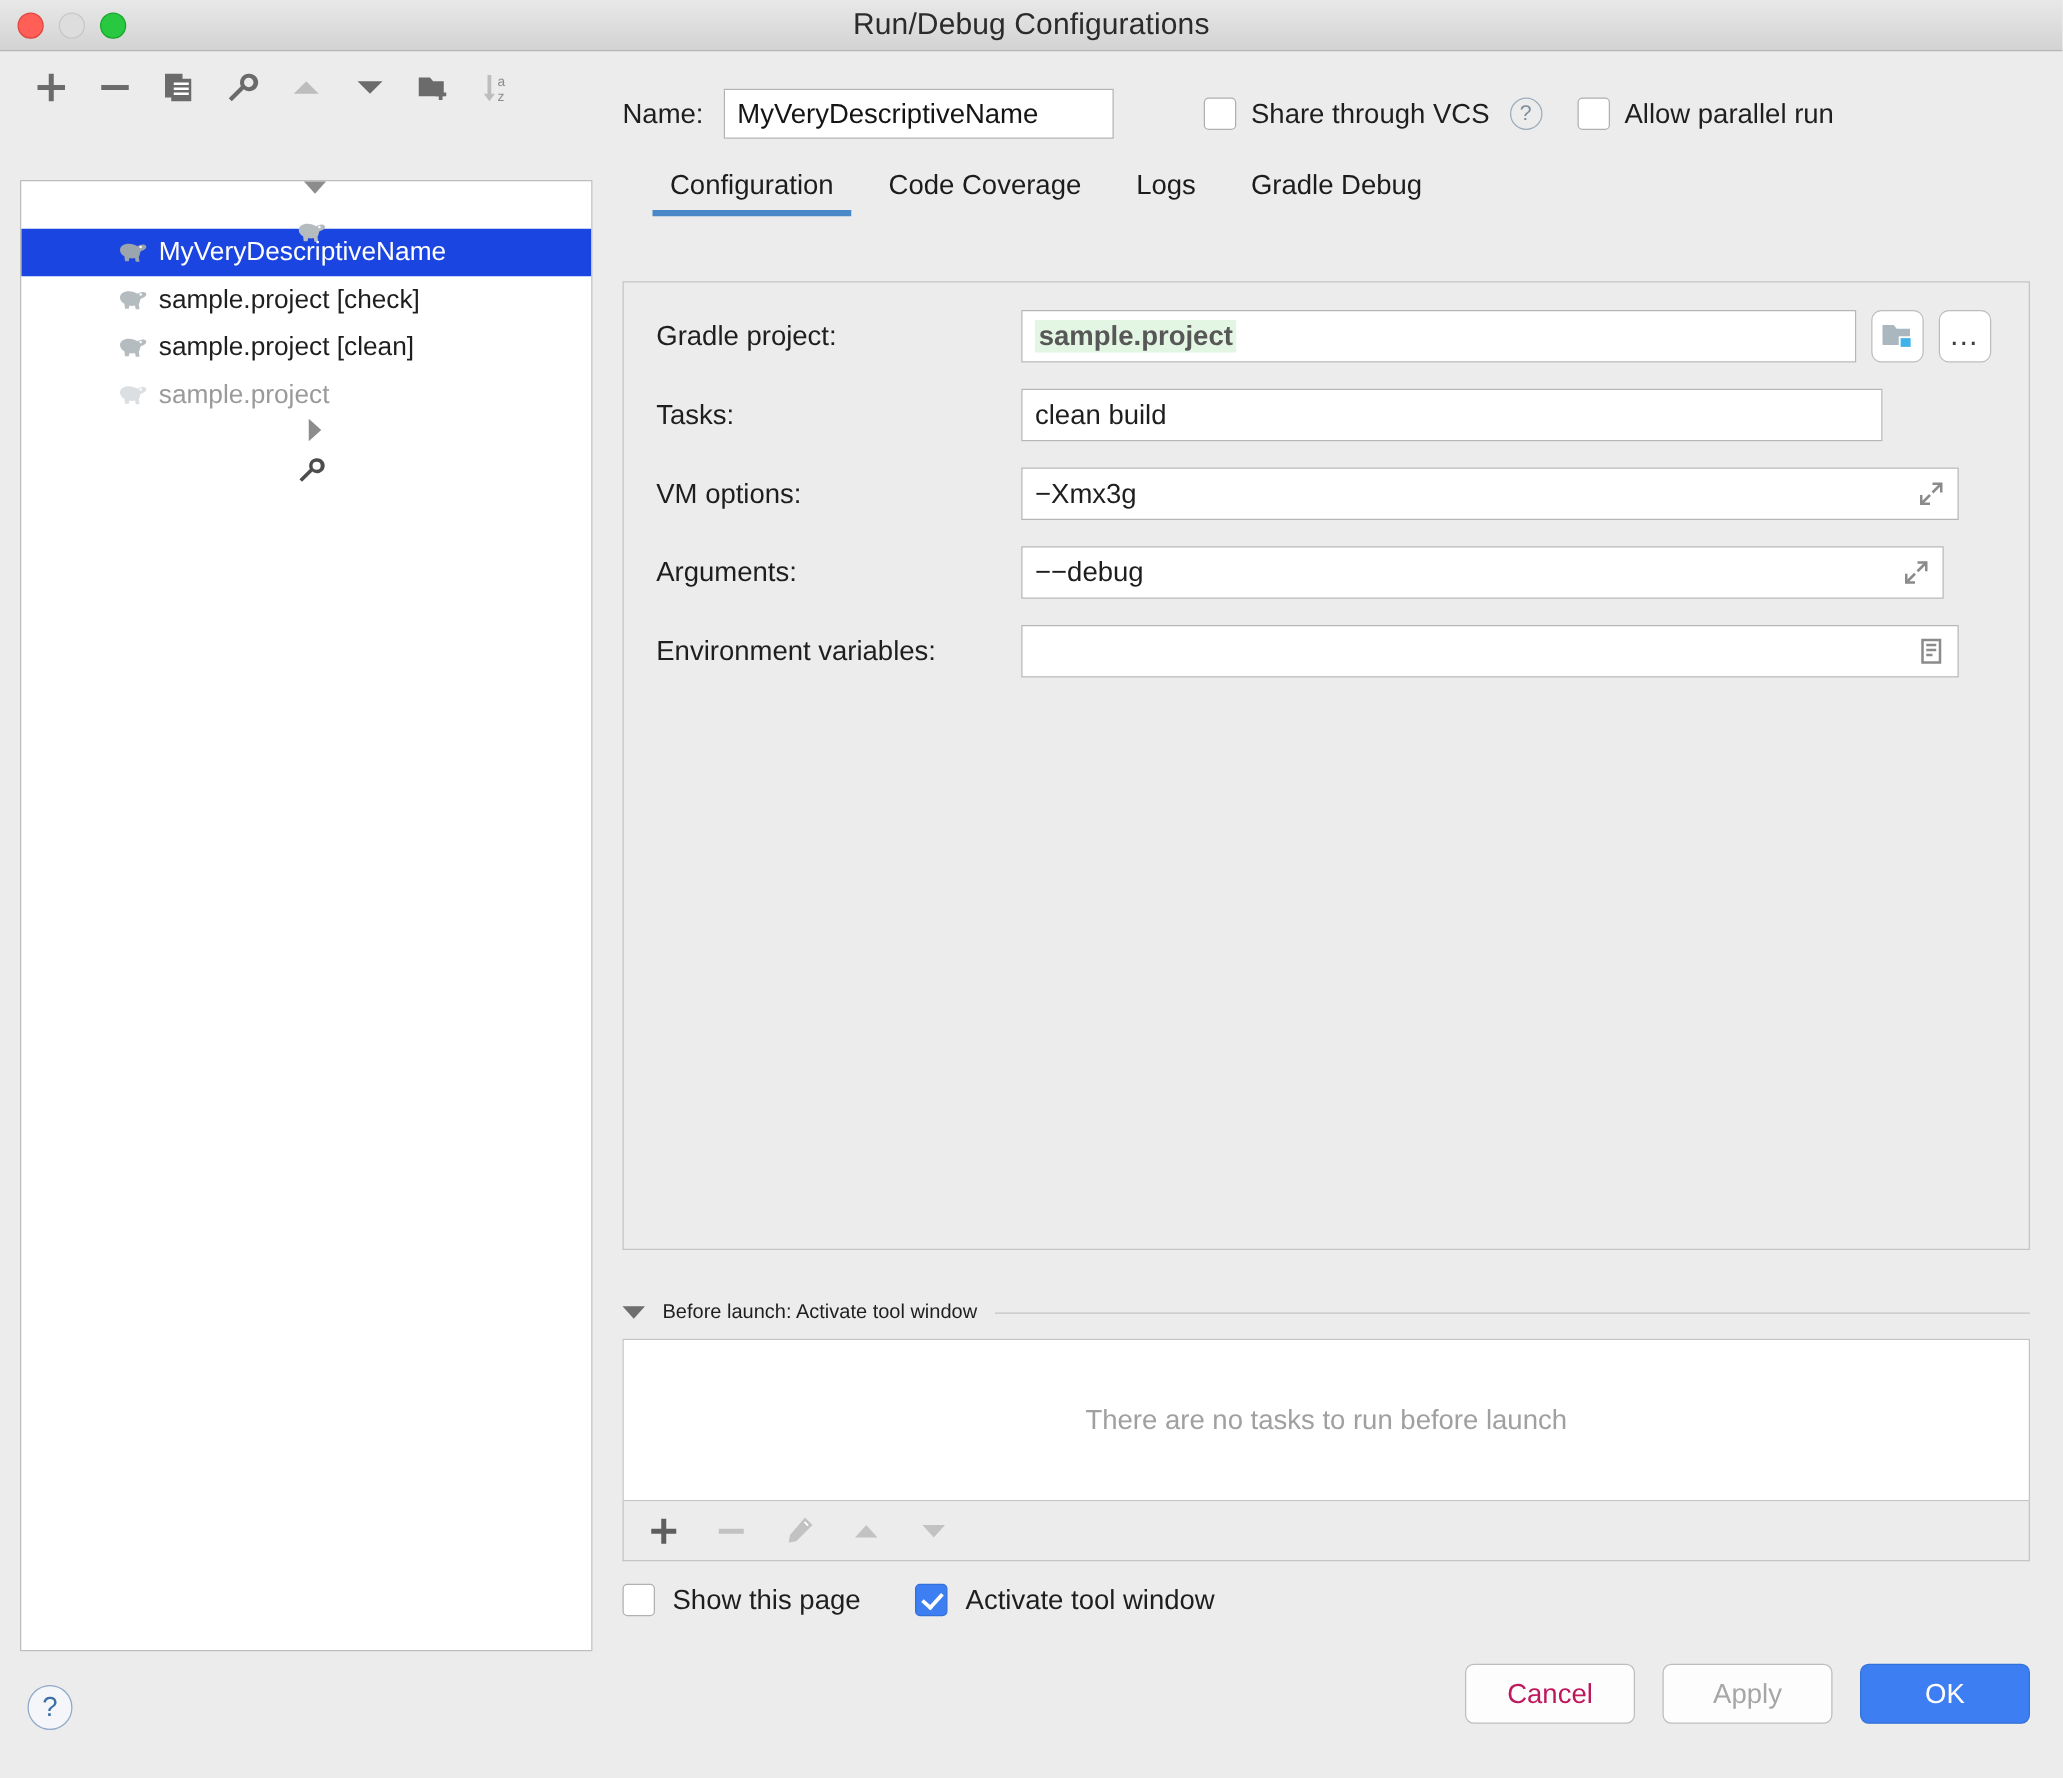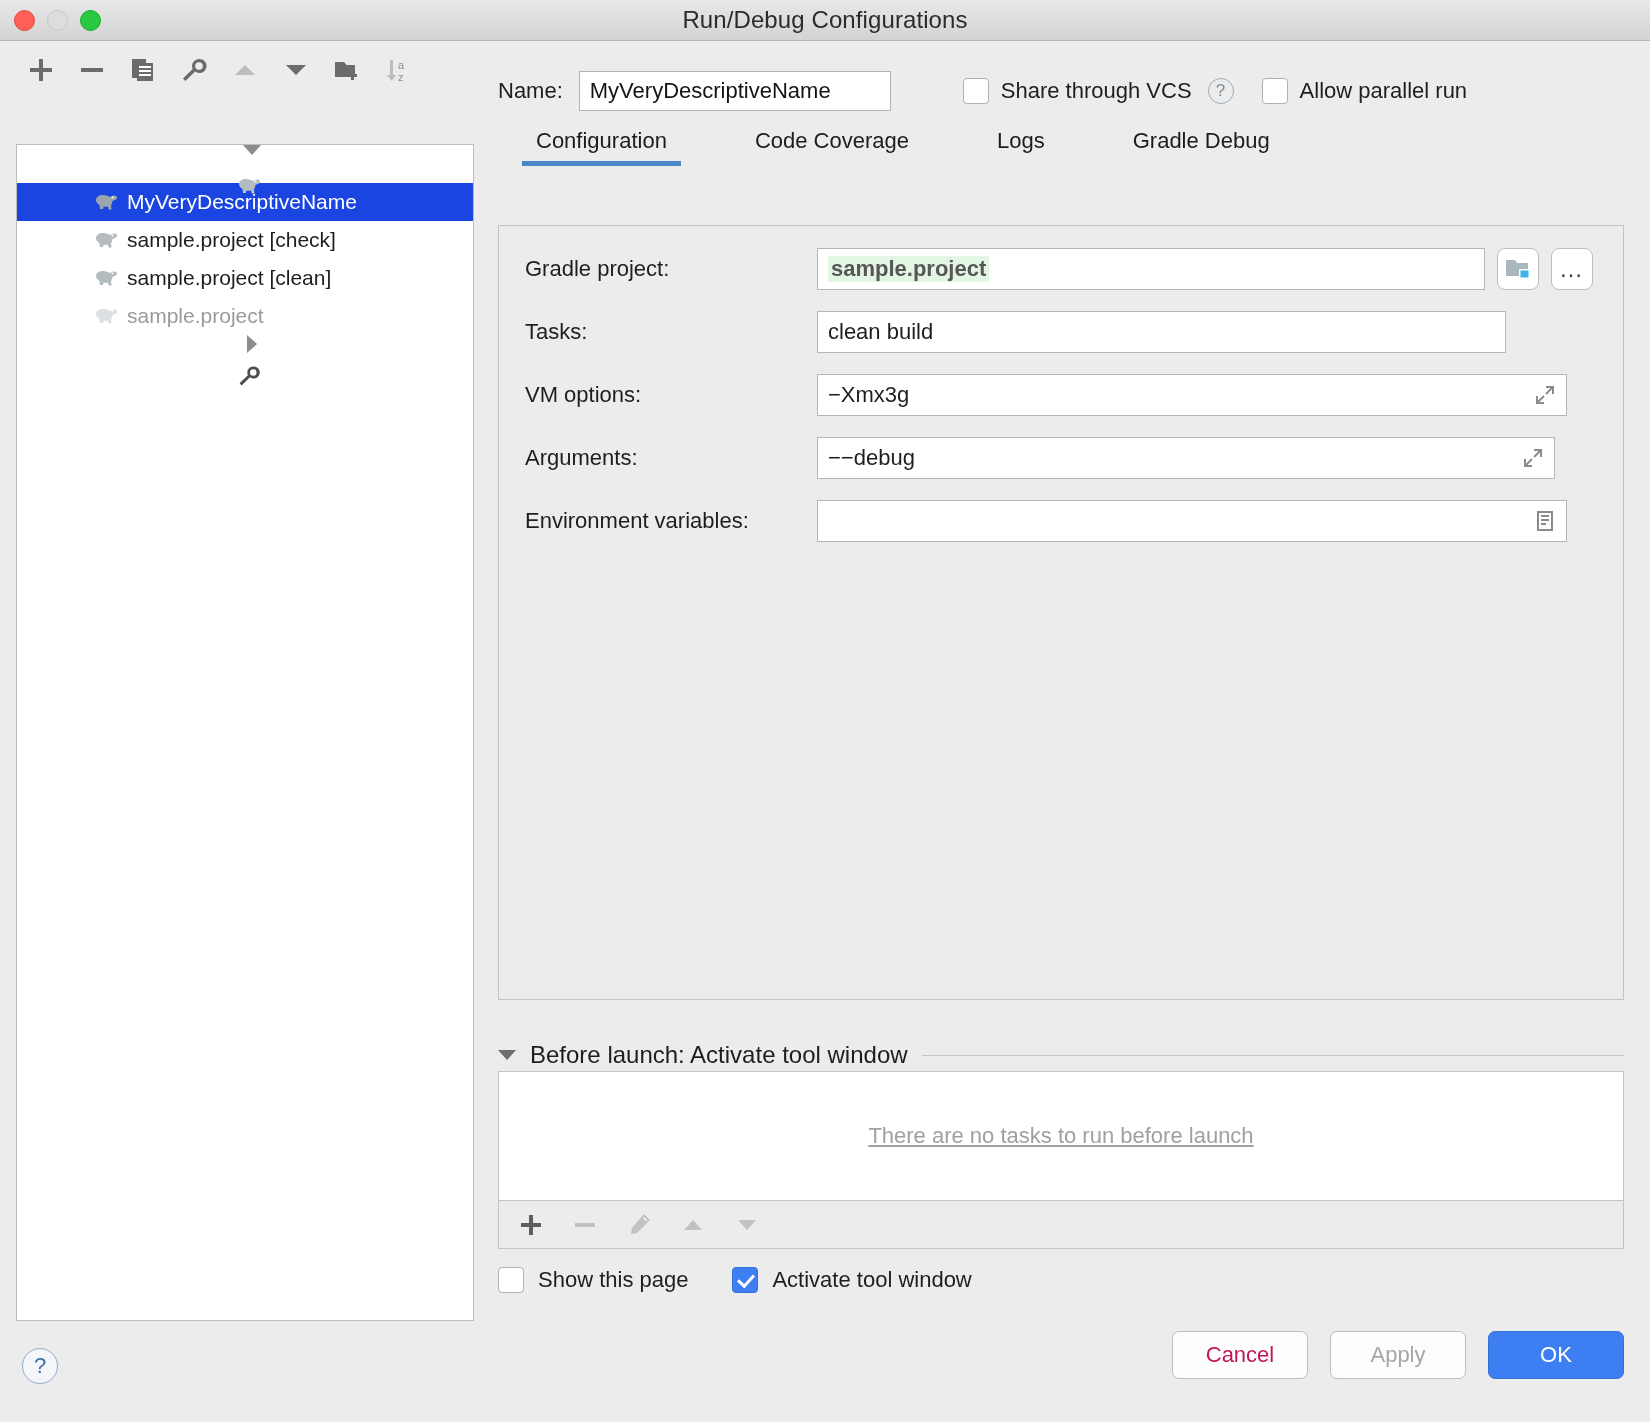--- a/index.html
+++ b/index.html
@@ -93,21 +93,21 @@
   }
   .chk-label { font-size: 22px; }
   .help-ico {
     width: 26px; height: 26px; border-radius: 50%;
     border: 1px solid #9eadbb; color: #7e8d9b;
     font-size: 17px; display:flex; align-items:center; justify-content:center;
     margin-left: 4px;
   }
 
   
-  .tabs { display: flex; align-items: center; height: 52px; margin-top: 6px; margin-left: 16px; gap: 44px; }
+  .tabs { display: flex; align-items: flex-end; height: 52px; margin-top: 6px; margin-left: 16px; }
   .tab {
     font-size: 22px; padding: 0 22px 12px 22px; position: relative; color: #1c1c1c;
   }
   .tab.active:after {
     content: ""; position: absolute; left: 8px; right: 8px; bottom: 0;
     height: 5px; background: #4a88c7;
   }
 
   .panel {
     position: absolute; left: 8px; right: 26px; top: 184px; height: 775px;
@@ -129,29 +129,29 @@
     margin-left: 12px; flex: 0 0 42px;
   }
   .dots { letter-spacing: 2px; font-size: 24px; color: #3c3c3c; line-height: 10px; }
 
   
   .bl-header {
     position: absolute; left: 8px; right: 26px; top: 1000px;
     display: flex; align-items: center; gap: 14px;
   }
   .bl-twisty { width:0;height:0;border-left:9px solid transparent;border-right:9px solid transparent;border-top:10px solid #6e6e6e; }
-  .bl-title { font-size: 24px; white-space: nowrap; }
+  .bl-title { font-size: 16px; white-space: nowrap; }
   .bl-rule { flex: 1; height: 1px; background: #c4c4c4; }
 
   .bl-list {
     position: absolute; left: 8px; right: 26px; top: 1030px; height: 130px;
     background: #fff; border: 1px solid #c4c4c4;
     display: flex; align-items: center; justify-content: center;
   }
-  .bl-empty { color: #a0a0a0; font-size: 22px; text-decoration: underline; }
+  .bl-empty { color: #a0a0a0; font-size: 22px; }
   .bl-toolbar {
     position: absolute; left: 8px; right: 26px; top: 1160px; height: 48px;
     background: #ececec; border: 1px solid #c4c4c4; border-top: none;
     display: flex; align-items: center; gap: 26px; padding-left: 18px;
   }
   .mini-ico { width: 28px; height: 28px; display:flex;align-items:center;justify-content:center; }
 
   .bottom-chks {
     position: absolute; left: 8px; top: 1226px; display: flex; align-items: center; gap: 14px;
   }

